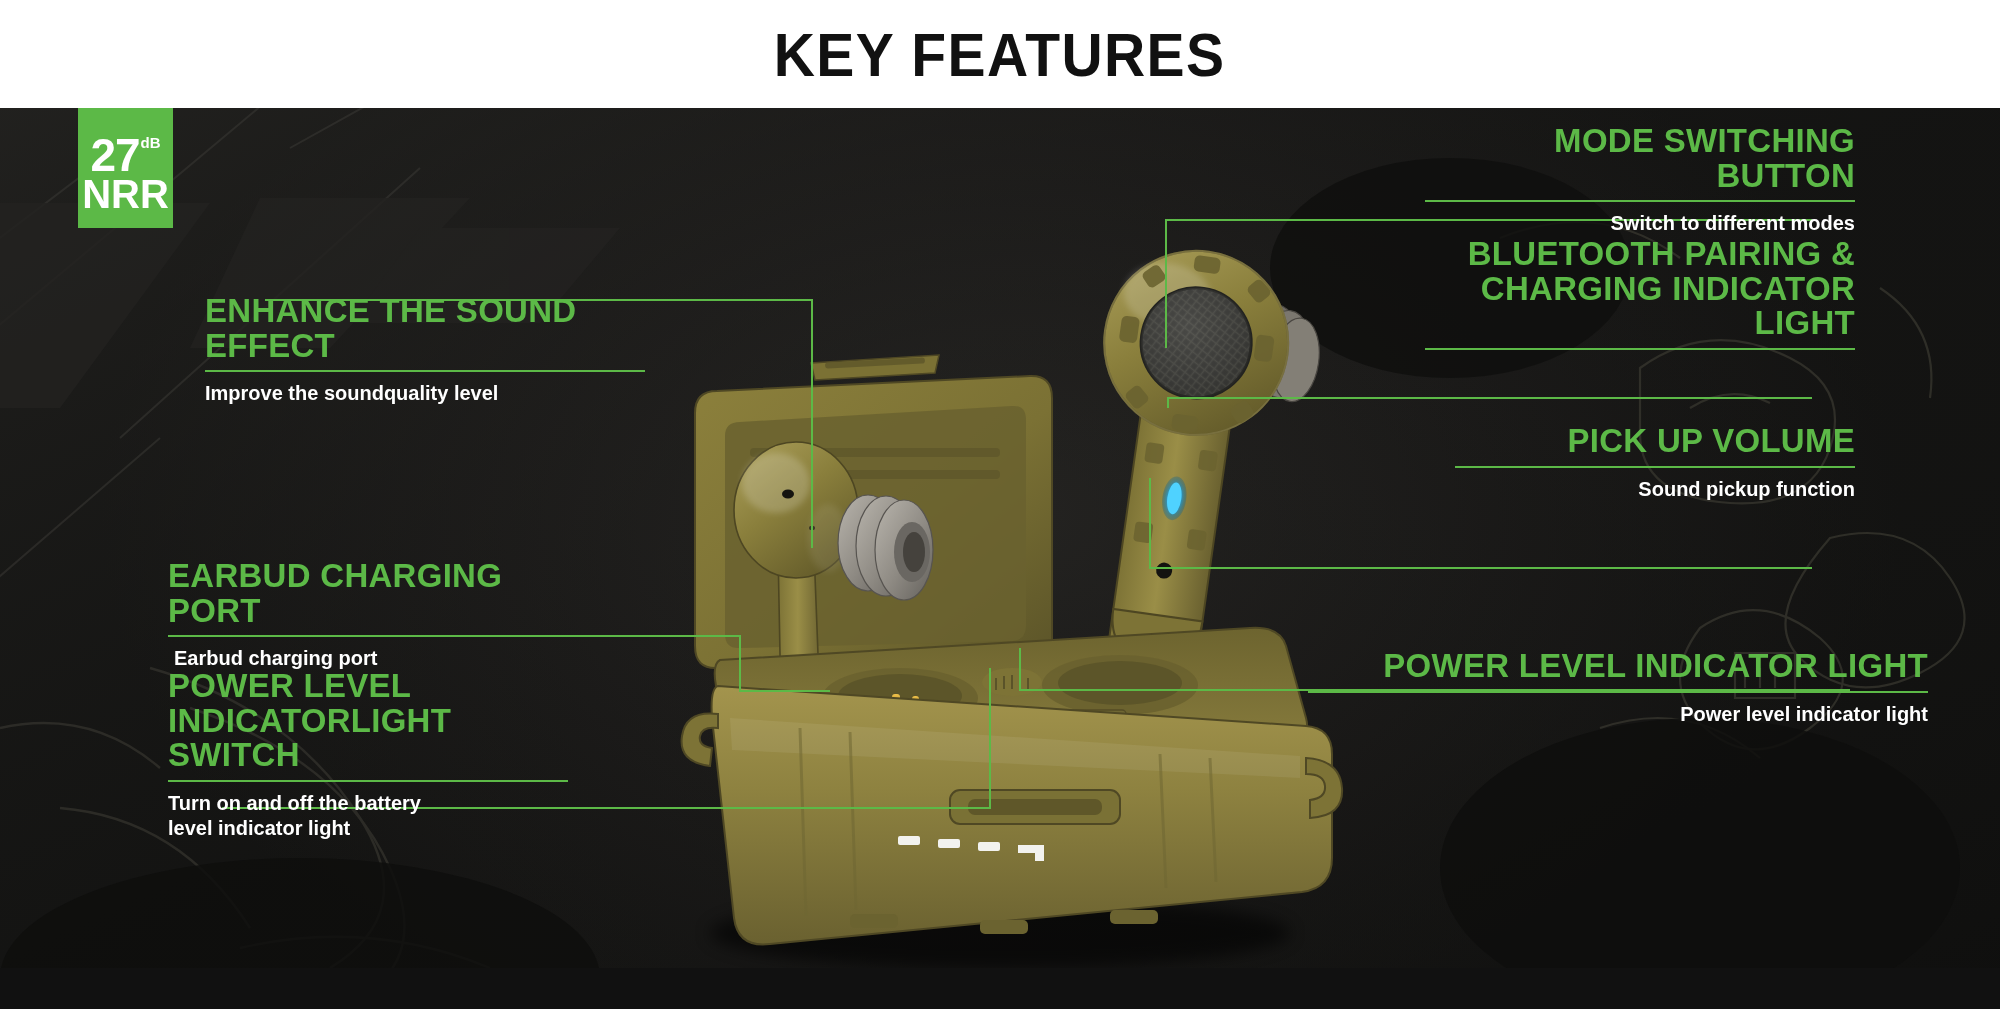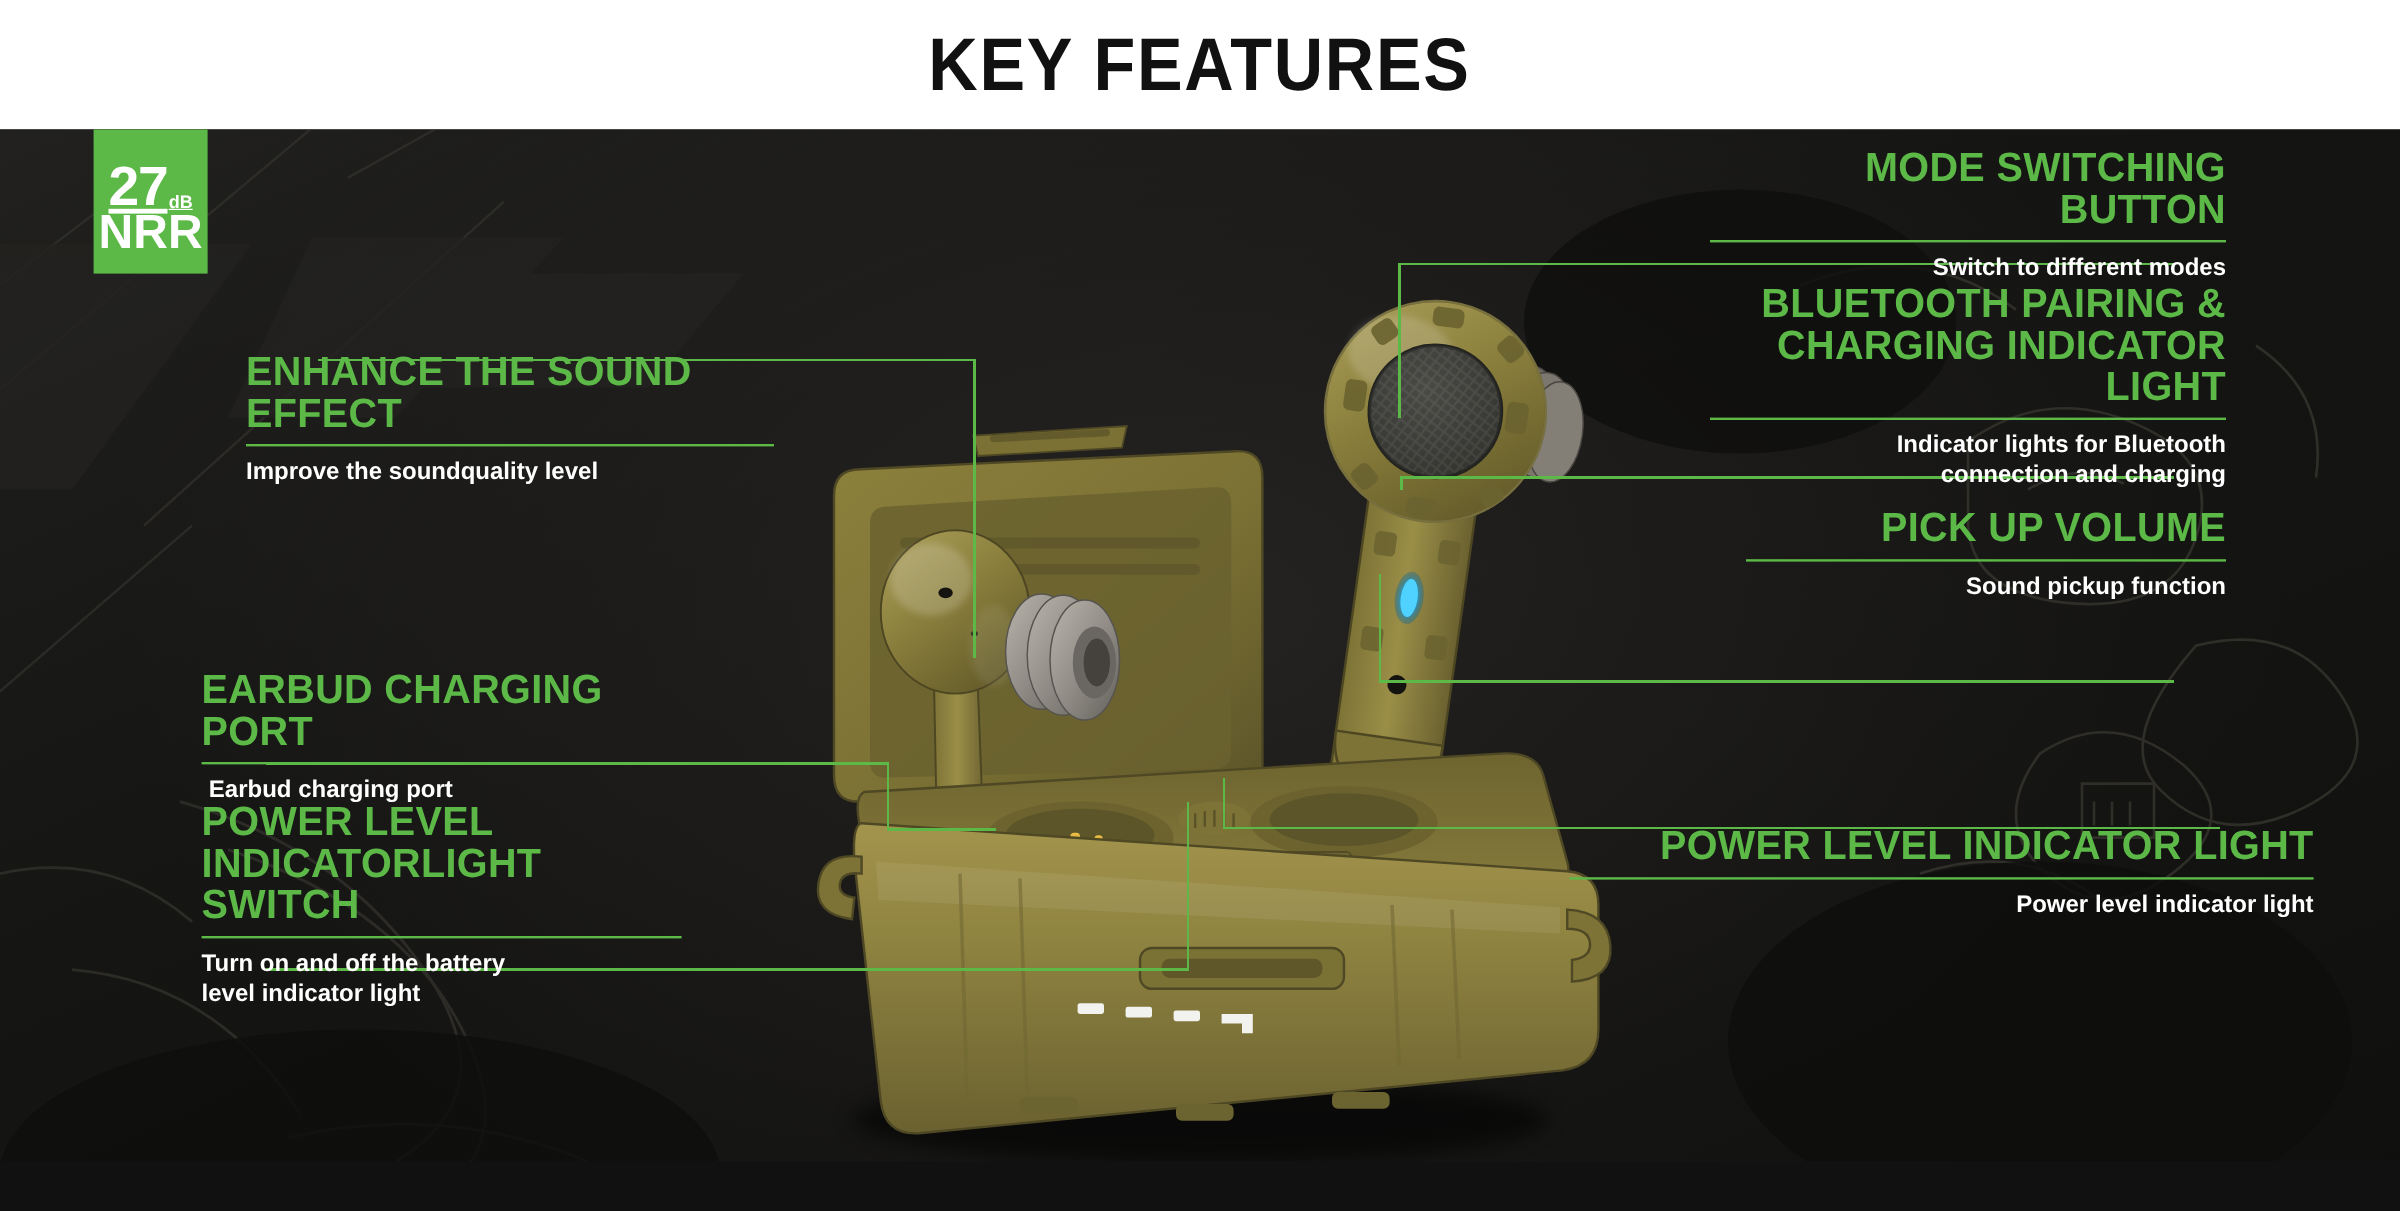--- a/index.html
+++ b/index.html
@@ -34,21 +34,21 @@
   .tex svg { width:100%; height:100%; display:block; }
 
   
   .badge {
     position:absolute; left:78px; top:-20px; width:95px; height:140px;
     background:#5cb947; color:#fff; z-index:30;
     display:flex; flex-direction:column; justify-content:flex-end;
     align-items:center; padding-bottom:14px;
     font-family:"Liberation Sans Narrow","Liberation Sans",sans-serif;
   }
-  .badge .db-row { display:flex; align-items:flex-end;text-decoration:underline; }
+  .badge .db-row { display:flex; align-items:flex-start; }
   .badge .num { font-weight:900; font-size:46px; line-height:0.9; letter-spacing:-1px; }
   .badge .db  { font-weight:900; font-size:15px; line-height:1; margin-left:1px; }
   .badge .nrr { font-weight:900; font-size:40px; line-height:1.0; letter-spacing:0px; margin-top:-2px;}
 
   
   .callout { position:absolute; z-index:25; }
   .callout h2 {
     font-family:"Liberation Sans Narrow","Liberation Sans",sans-serif;
     font-weight:900; color:#5cb947; font-size:34px; line-height:1.02;
     letter-spacing:0.3px; white-space:pre-line; transform:scaleX(0.97);
@@ -400,30 +400,28 @@
     <div class="callout r" style="right:145px; top:15px; width:430px;">
       <h2>MODE SWITCHING BUTTON</h2>
       <div class="rule"></div>
       <p>Switch to different modes</p>
     </div>
 
     <div class="callout r" style="right:145px; top:128px; width:430px;">
       <h2>BLUETOOTH PAIRING &amp;
 CHARGING INDICATOR LIGHT</h2>
       <div class="rule"></div>
-      <p>Indicator lights for Bluetooth
-connection and charging</p>
     </div>
 
     <div class="callout r" style="right:145px; top:315px; width:400px;">
       <h2>PICK UP VOLUME</h2>
       <div class="rule"></div>
       <p>Sound pickup function</p>
     </div>
 
-    <div class="callout r" style="right:72px; top:540px; width:620px;margin-top:40px;">
+    <div class="callout r" style="right:72px; top:540px; width:620px;">
       <h2>POWER LEVEL INDICATOR LIGHT</h2>
       <div class="rule"></div>
       <p>Power level indicator light</p>
     </div>
 
   </div>
 </div>
 
 </body></html>

